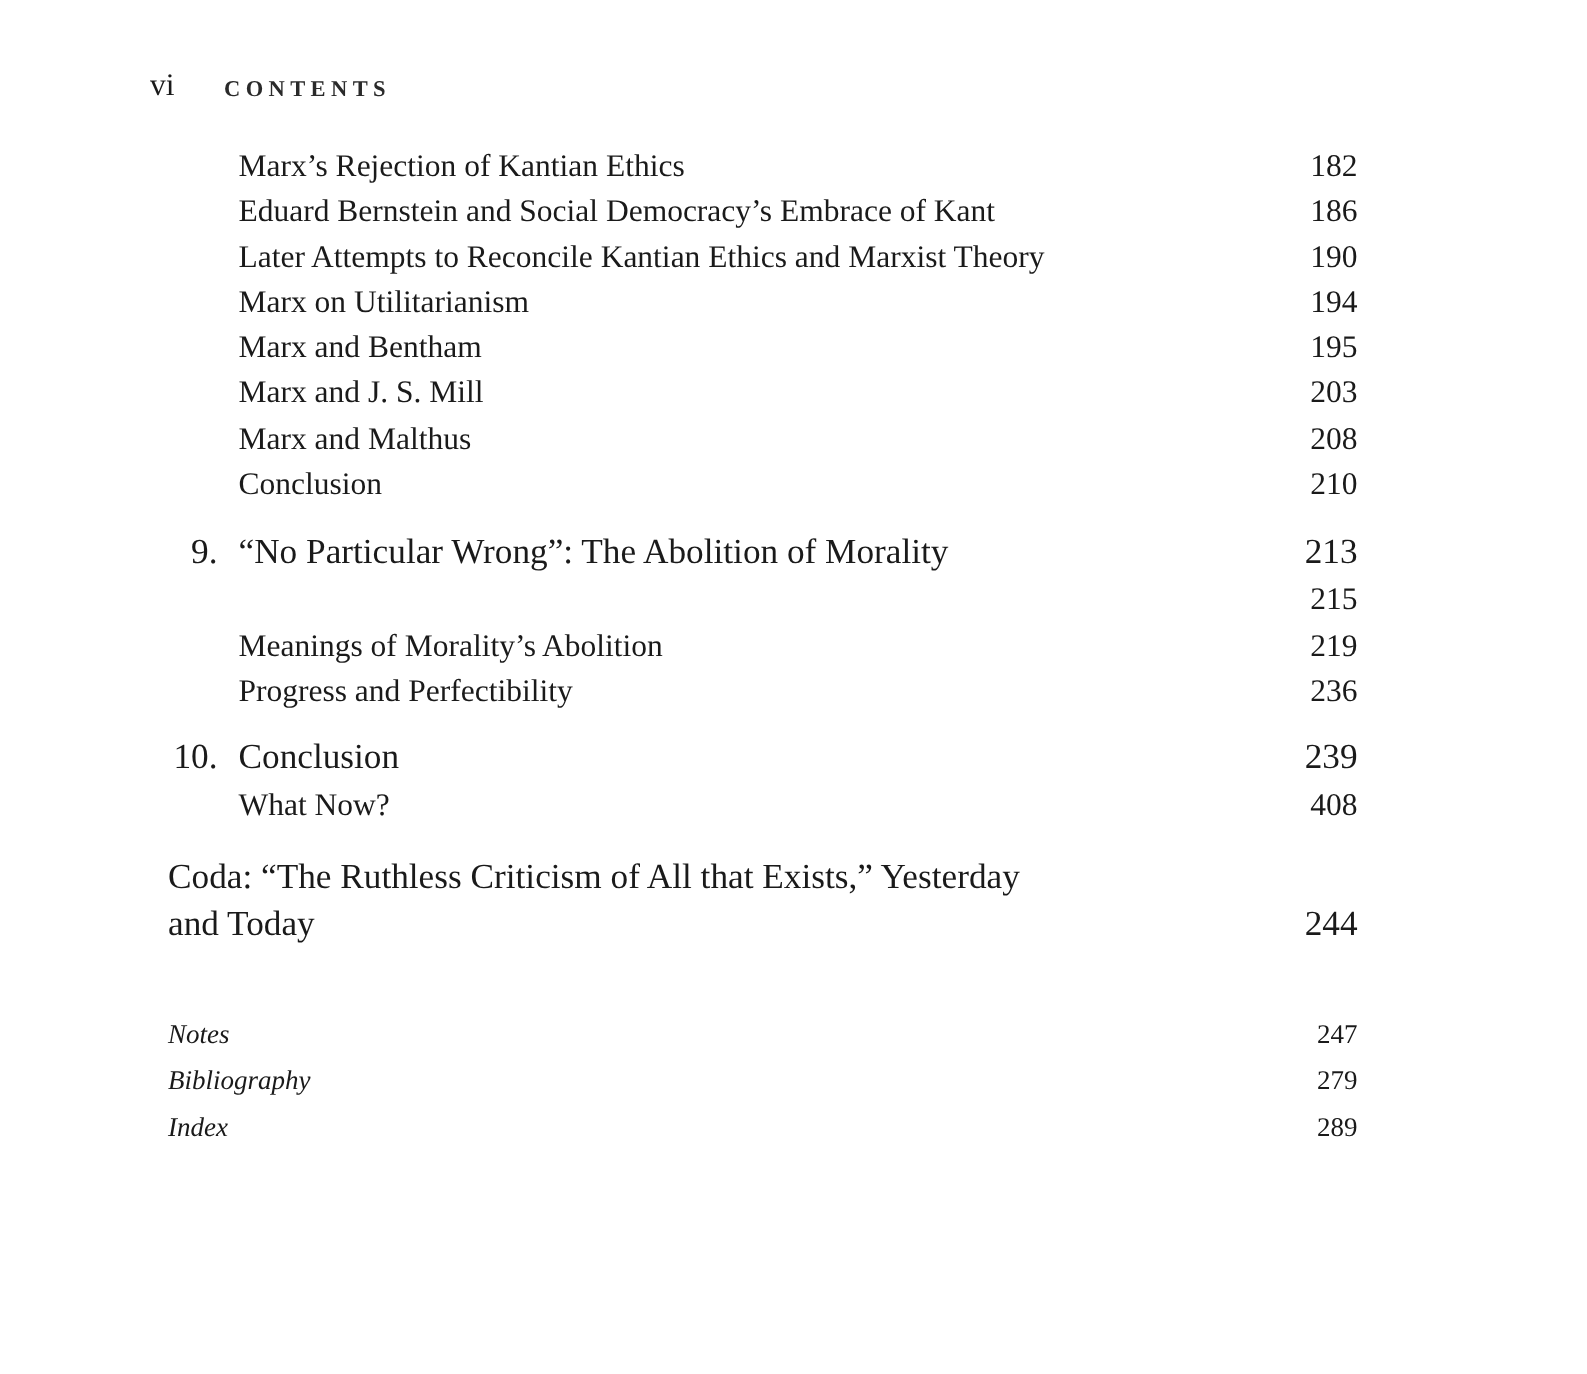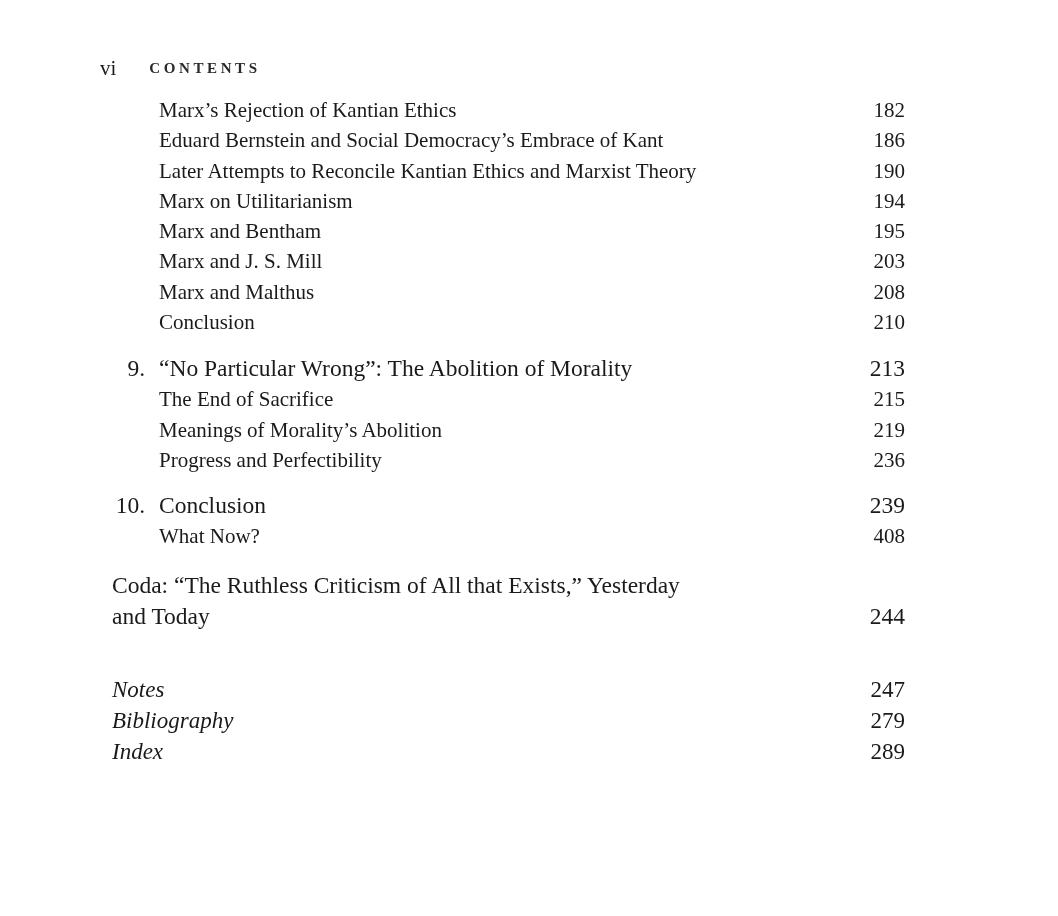--- a/index.html
+++ b/index.html
@@ -12,23 +12,23 @@
     width: 1058px;
     height: 916px;
     background: #ffffff;
     font-family: "Liberation Serif", serif;
     color: #1a1a1a;
     overflow: hidden;
   }
   .running-header {
     position: absolute;
     left: 100px;
-    top: 56px;
+    top: 44px;
     display: flex;
-    align-items: center;
+    align-items: flex-end;
   }
   .folio {
     font-size: 21px;
     color: #1a1a1a;
   }
   .header-title {
     margin-left: 33px;
     font-size: 15px;
     font-weight: 600;
     letter-spacing: 3.6px;
@@ -74,21 +74,21 @@
     line-height: 31px;
   }
   .coda-title { max-width: 690px; }
   .coda-row .pagenum {
     margin-left: auto;
     padding-left: 12px;
     white-space: nowrap;
   }
   .block-back { margin-top: 42px; }
   .row.back {
-    font-size: 23px;
+    font-size: 18px;
     line-height: 31px;
   }
   .row.back .title { font-style: italic; }
 </style>
 </head>
 <body>
 
 <div class="page">
 
   <div class="running-header">
@@ -133,21 +133,20 @@
       </div>
     </div>
 
     <div class="block-ch9">
       <div class="row chapter">
         <span class="num">9.</span>
         <span class="title">“No Particular Wrong”: The Abolition of Morality</span>
         <span class="pagenum">213</span>
       </div>
       <div class="row sub">
-        <span class="title">The End of Sacrifice</span>
         <span class="pagenum">215</span>
       </div>
       <div class="row sub">
         <span class="title">Meanings of Morality’s Abolition</span>
         <span class="pagenum">219</span>
       </div>
       <div class="row sub">
         <span class="title">Progress and Perfectibility</span>
         <span class="pagenum">236</span>
       </div>

